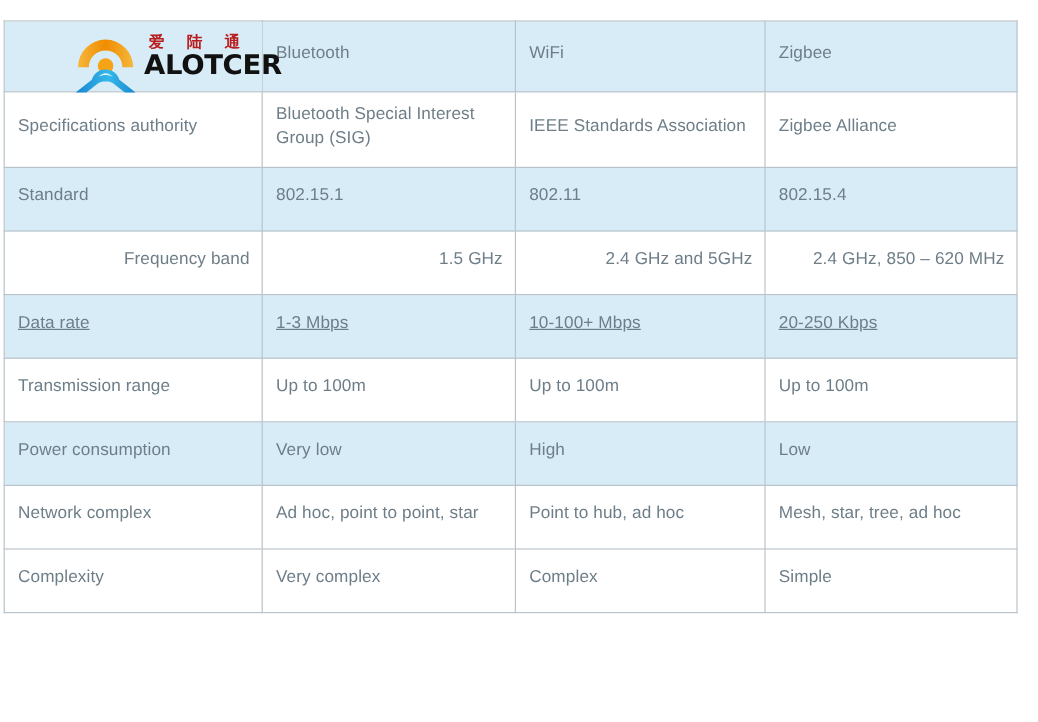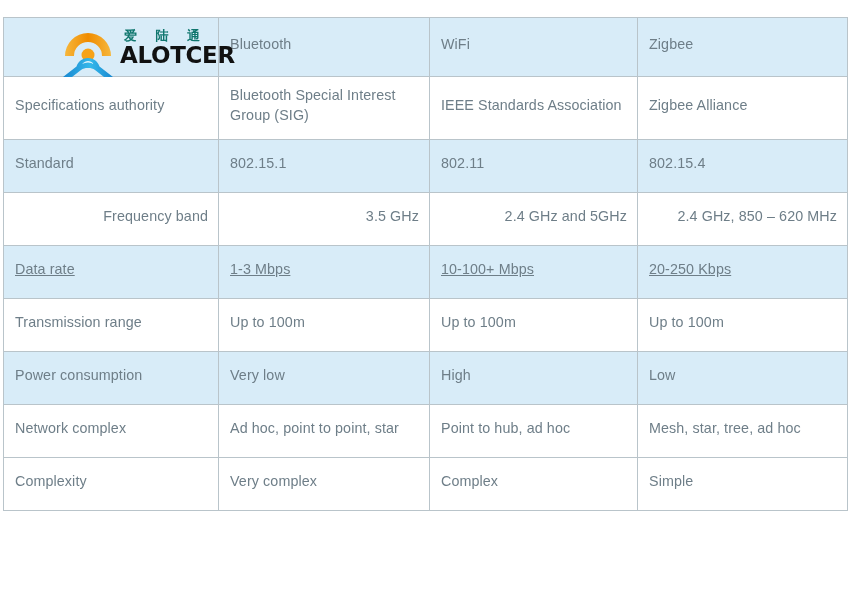--- a/index.html
+++ b/index.html
@@ -82,21 +82,21 @@
     width: 100px;
     height: 50px;
   }
   .cn-chars {
     position: absolute;
     left: 4px;
     top: 0px;
     width: 96px;
     font-size: 13px;
     font-weight: bold;
-    color: #0f766e;
+    color: #b91c1c;
     letter-spacing: 7px;
     font-family: "DejaVu Sans", sans-serif;
     white-space: nowrap;
     line-height: 1;
   }
   .brand-word {
     position: absolute;
     left: 0px;
     top: 15px;
     font-size: 22.5px;
@@ -180,21 +180,21 @@
 
       <tr class="shaded r-std">
         <td>Standard</td>
         <td>802.15.1</td>
         <td>802.11</td>
         <td>802.15.4</td>
       </tr>
 
       <tr class="plain r-freq">
         <td>Frequency band</td>
-        <td>3.5 GHz</td>
+        <td>1.5 GHz</td>
         <td>2.4 GHz and 5GHz</td>
         <td>2.4 GHz, 850 – 620 MHz</td>
       </tr>
 
       <tr class="shaded r-data">
         <td>Data rate</td>
         <td>1-3 Mbps</td>
         <td>10-100+ Mbps</td>
         <td>20-250 Kbps</td>
       </tr>

